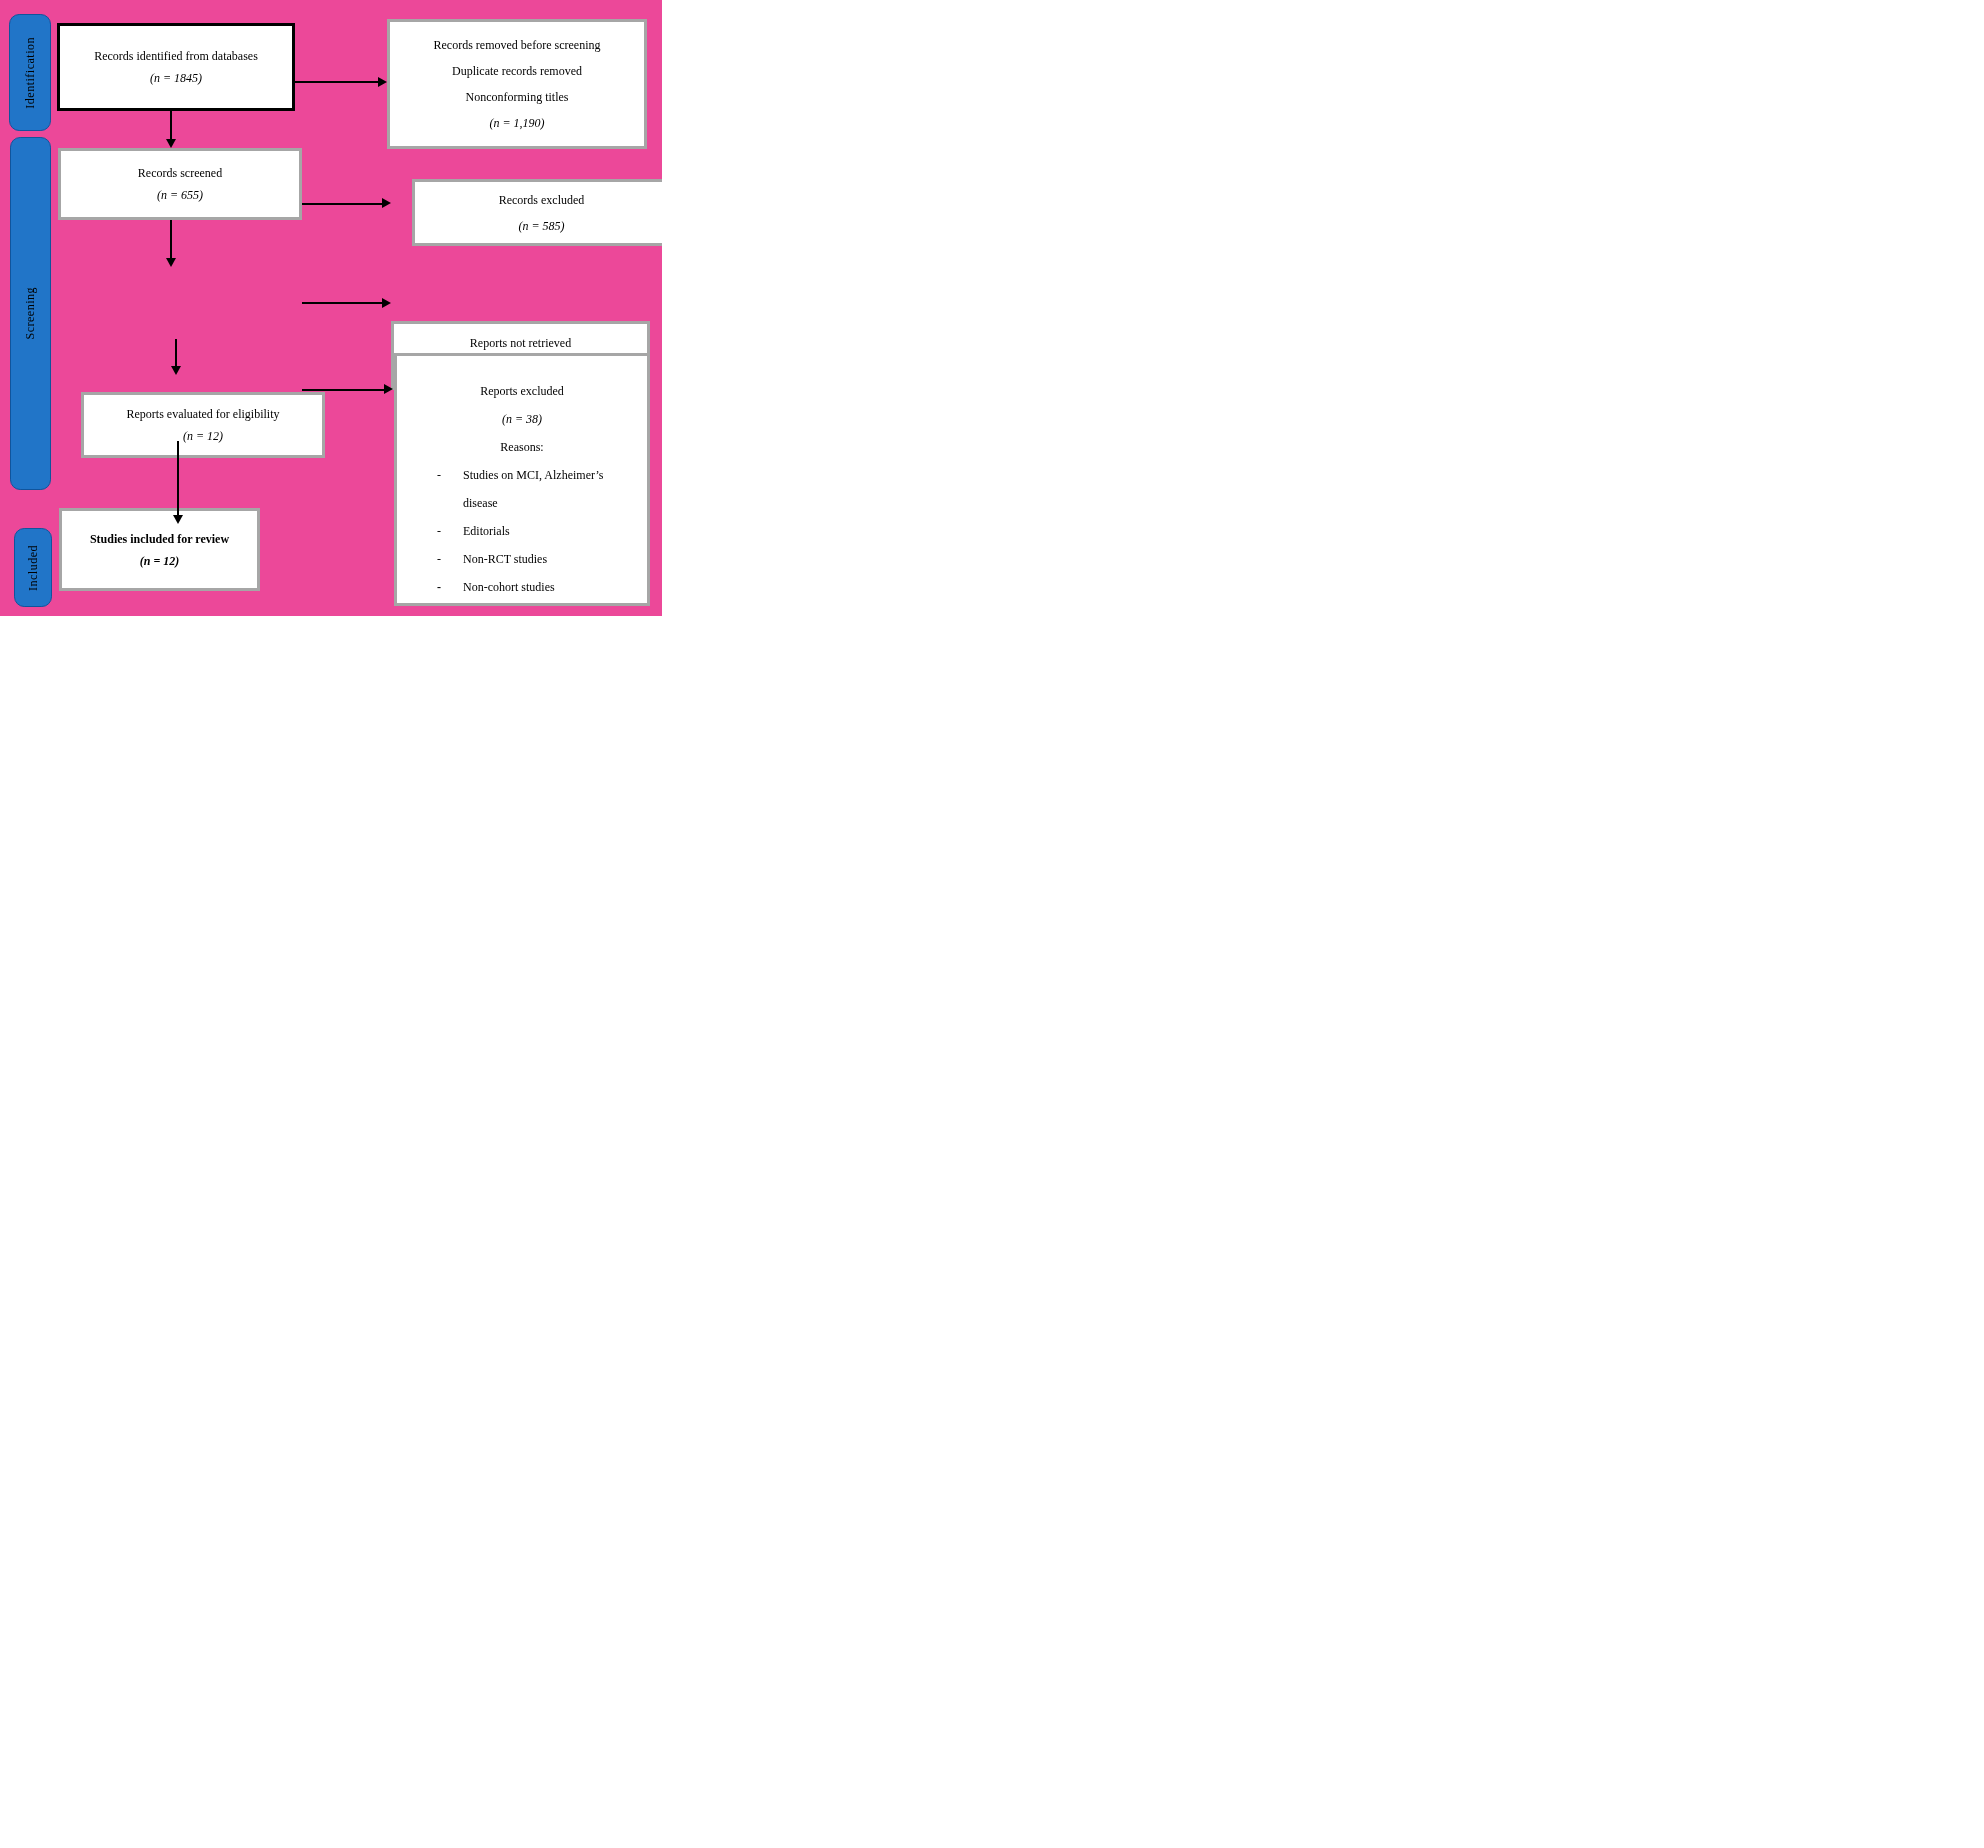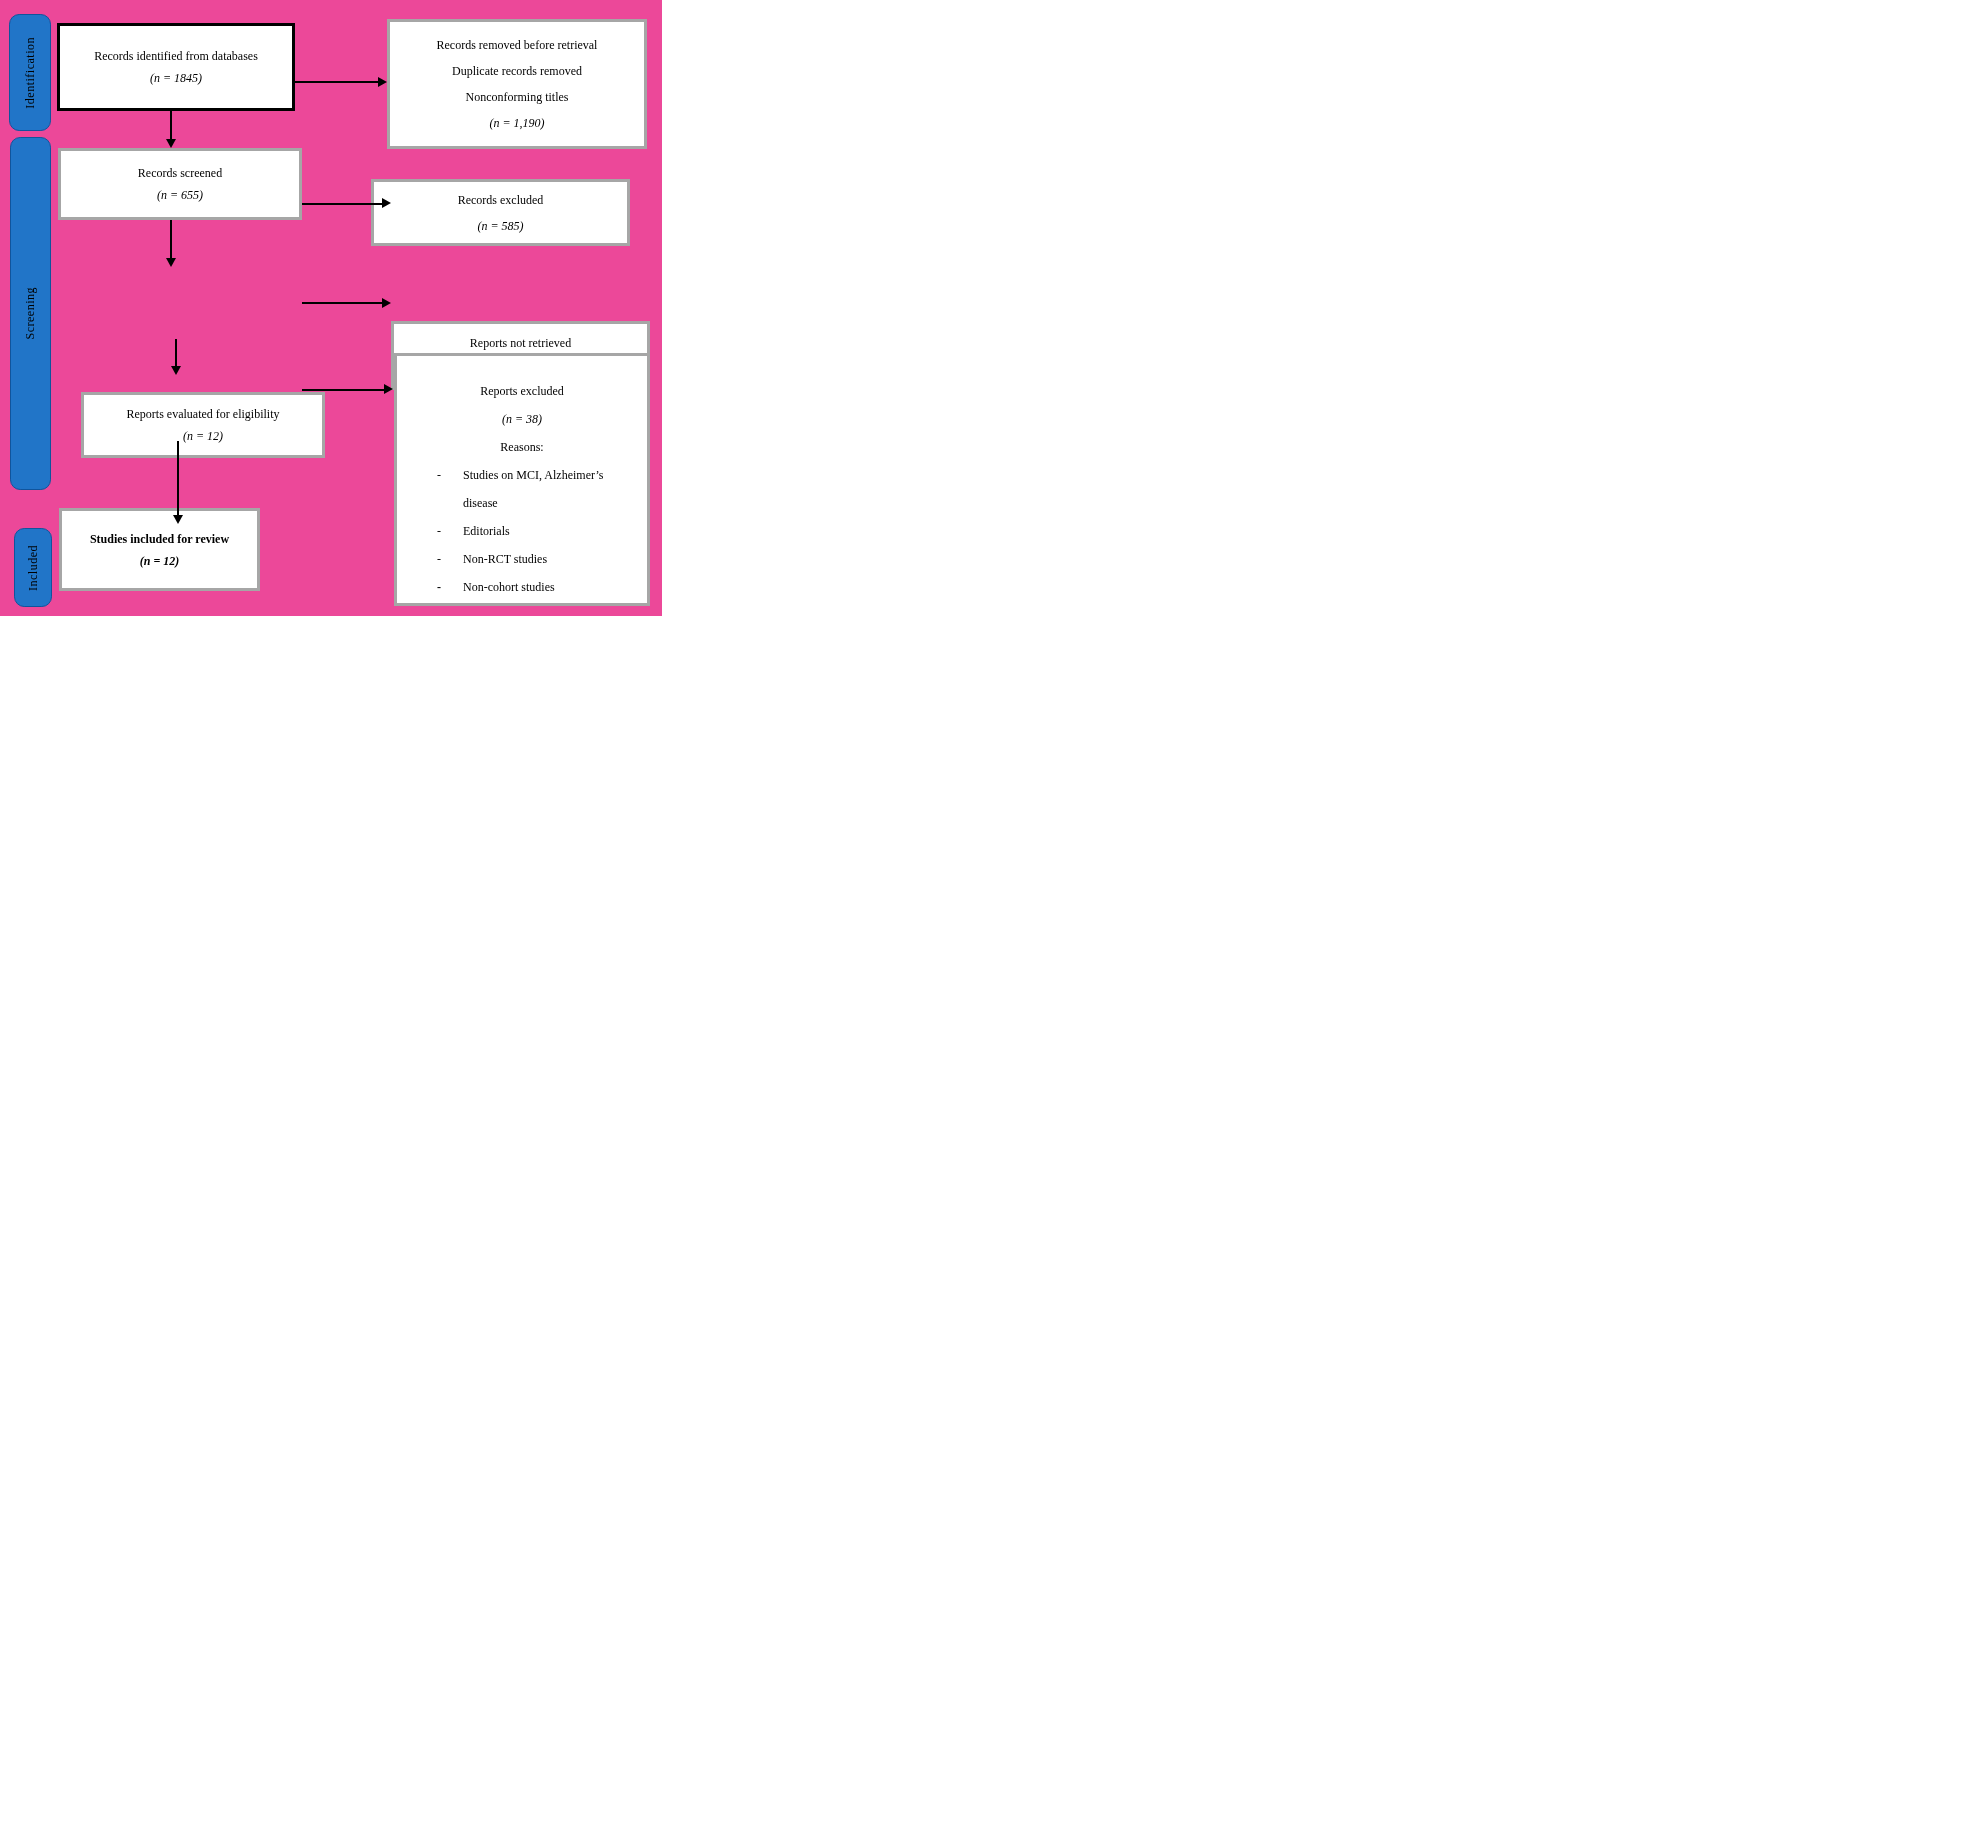--- a/index.html
+++ b/index.html
@@ -90,27 +90,27 @@
     <div class="line">Reports evaluated for eligibility</div>
     <div class="line count">(n = 12)</div>
   </div>
 
   <div class="box gray" style="left:59px;top:508px;width:201px;height:83px;font-weight:bold;">
     <div class="line">Studies included for review</div>
     <div class="line count">(n = 12)</div>
   </div>
 
   <div class="box gray rspace" style="left:387px;top:19px;width:260px;height:130px;">
-    <div class="line">Records removed before retrieval</div>
+    <div class="line">Records removed before screening</div>
     <div class="line">Duplicate records removed</div>
     <div class="line">Nonconforming titles</div>
     <div class="line count">(n = 1,190)</div>
   </div>
 
-  <div class="box gray rspace" style="left:371px;top:179px;width:259px;height:67px;">
+  <div class="box gray rspace" style="left:412px;top:179px;width:259px;height:67px;">
     <div class="line">Records excluded</div>
     <div class="line count">(n = 585)</div>
   </div>
 
   <div class="box gray rspace" style="left:391px;top:285px;width:259px;height:69px;margin-top:36px;">
     <div class="line">Reports not retrieved</div>
     <div class="line count">(n = 38)</div>
   </div>
 
   <div class="box gray reasons-box" style="left:394px;top:353px;width:256px;height:253px;">

